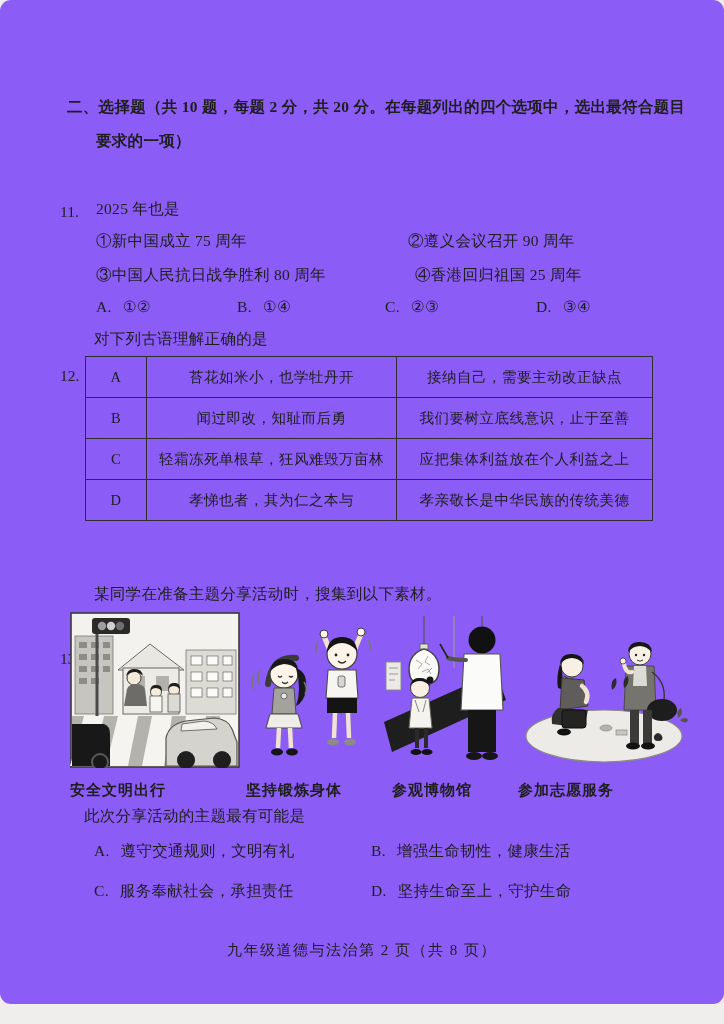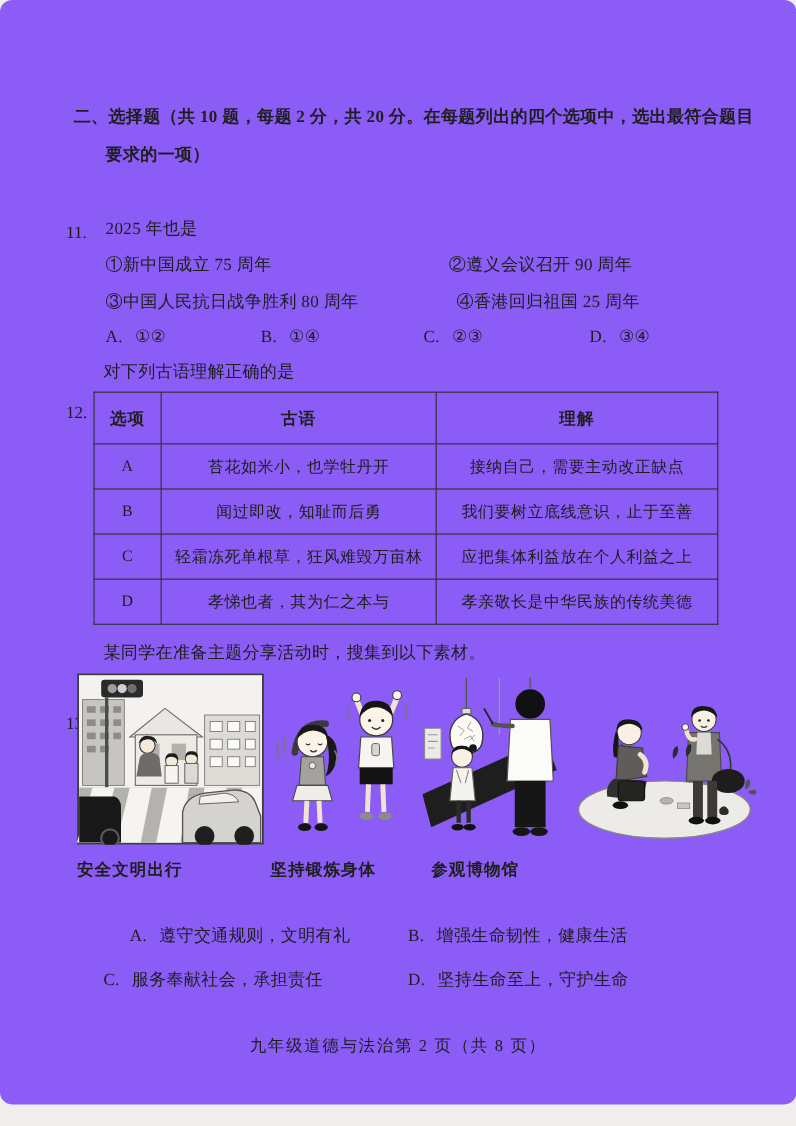--- a/index.html
+++ b/index.html
@@ -43,25 +43,20 @@
   <div class="qnum" style="left:60px;top:329px;">12.</div>
   <div class="row" style="left:94px;top:329px;">对下列古语理解正确的是</div>
 
   <table class="gtable">
     <colgroup>
         <col style="width:61px">
         <col style="width:250px">
         <col style="width:256px">
       </colgroup>
     <tbody>
-        <tr>
-      <th>选项</th>
-      <th>古语</th>
-      <th>理解</th>
-    </tr>
     <tr>
       <td>A</td>
       <td>苔花如米小，也学牡丹开</td>
       <td>接纳自己，需要主动改正缺点</td>
     </tr>
     <tr>
       <td>B</td>
       <td>闻过即改，知耻而后勇</td>
       <td>我们要树立底线意识，止于至善</td>
     </tr>
@@ -248,22 +243,24 @@
         <rect x="96" y="98" width="11" height="5" fill="#c9c7c2" stroke="#8a8884" stroke-width="0.7"></rect>
         <path d="M134,104 q4,-6 8,0 q2,5 -4,5 q-5,0 -4,-5 z" fill="#2b2b29"></path>
         <path d="M158,86 q-2,-8 3,-10 q3,6 -3,10 z M160,88 q6,-4 8,0 q-2,5 -8,0 z" fill="#55534f"></path>
       </svg>
     </div>
   </div>
 
   <div class="cap" style="left:70px;width:172px;">安全文明出行</div>
   <div class="cap" style="left:246px;width:128px;font-family:Liberation Serif, serif;">坚持锻炼身体</div>
   <div class="cap" style="left:392px;width:132px;">参观博物馆</div>
-
-
-  <div class="row" style="left:94px;top:841px;margin-left:24px;"><span class="olabel">A.</span><span>遵守交通规则，文明有礼</span></div>
+  <div class="cap" style="left:518px;width:158px;">参加志愿服务</div>
+
+  <div class="row" style="left:84px;top:806px;">此次分享活动的主题最有可能是</div>
+
+  <div class="row" style="left:94px;top:841px;"><span class="olabel">A.</span><span>遵守交通规则，文明有礼</span></div>
   <div class="row" style="left:371px;top:841px;"><span class="olabel">B.</span><span>增强生命韧性，健康生活</span></div>
   <div class="row" style="left:94px;top:881px;"><span class="olabel">C.</span><span>服务奉献社会，承担责任</span></div>
   <div class="row" style="left:371px;top:881px;"><span class="olabel">D.</span><span>坚持生命至上，守护生命</span></div>
 
   <div class="footer">九年级道德与法治第 2 页（共 8 页）</div>
 
 </div>
 
 </body></html>

